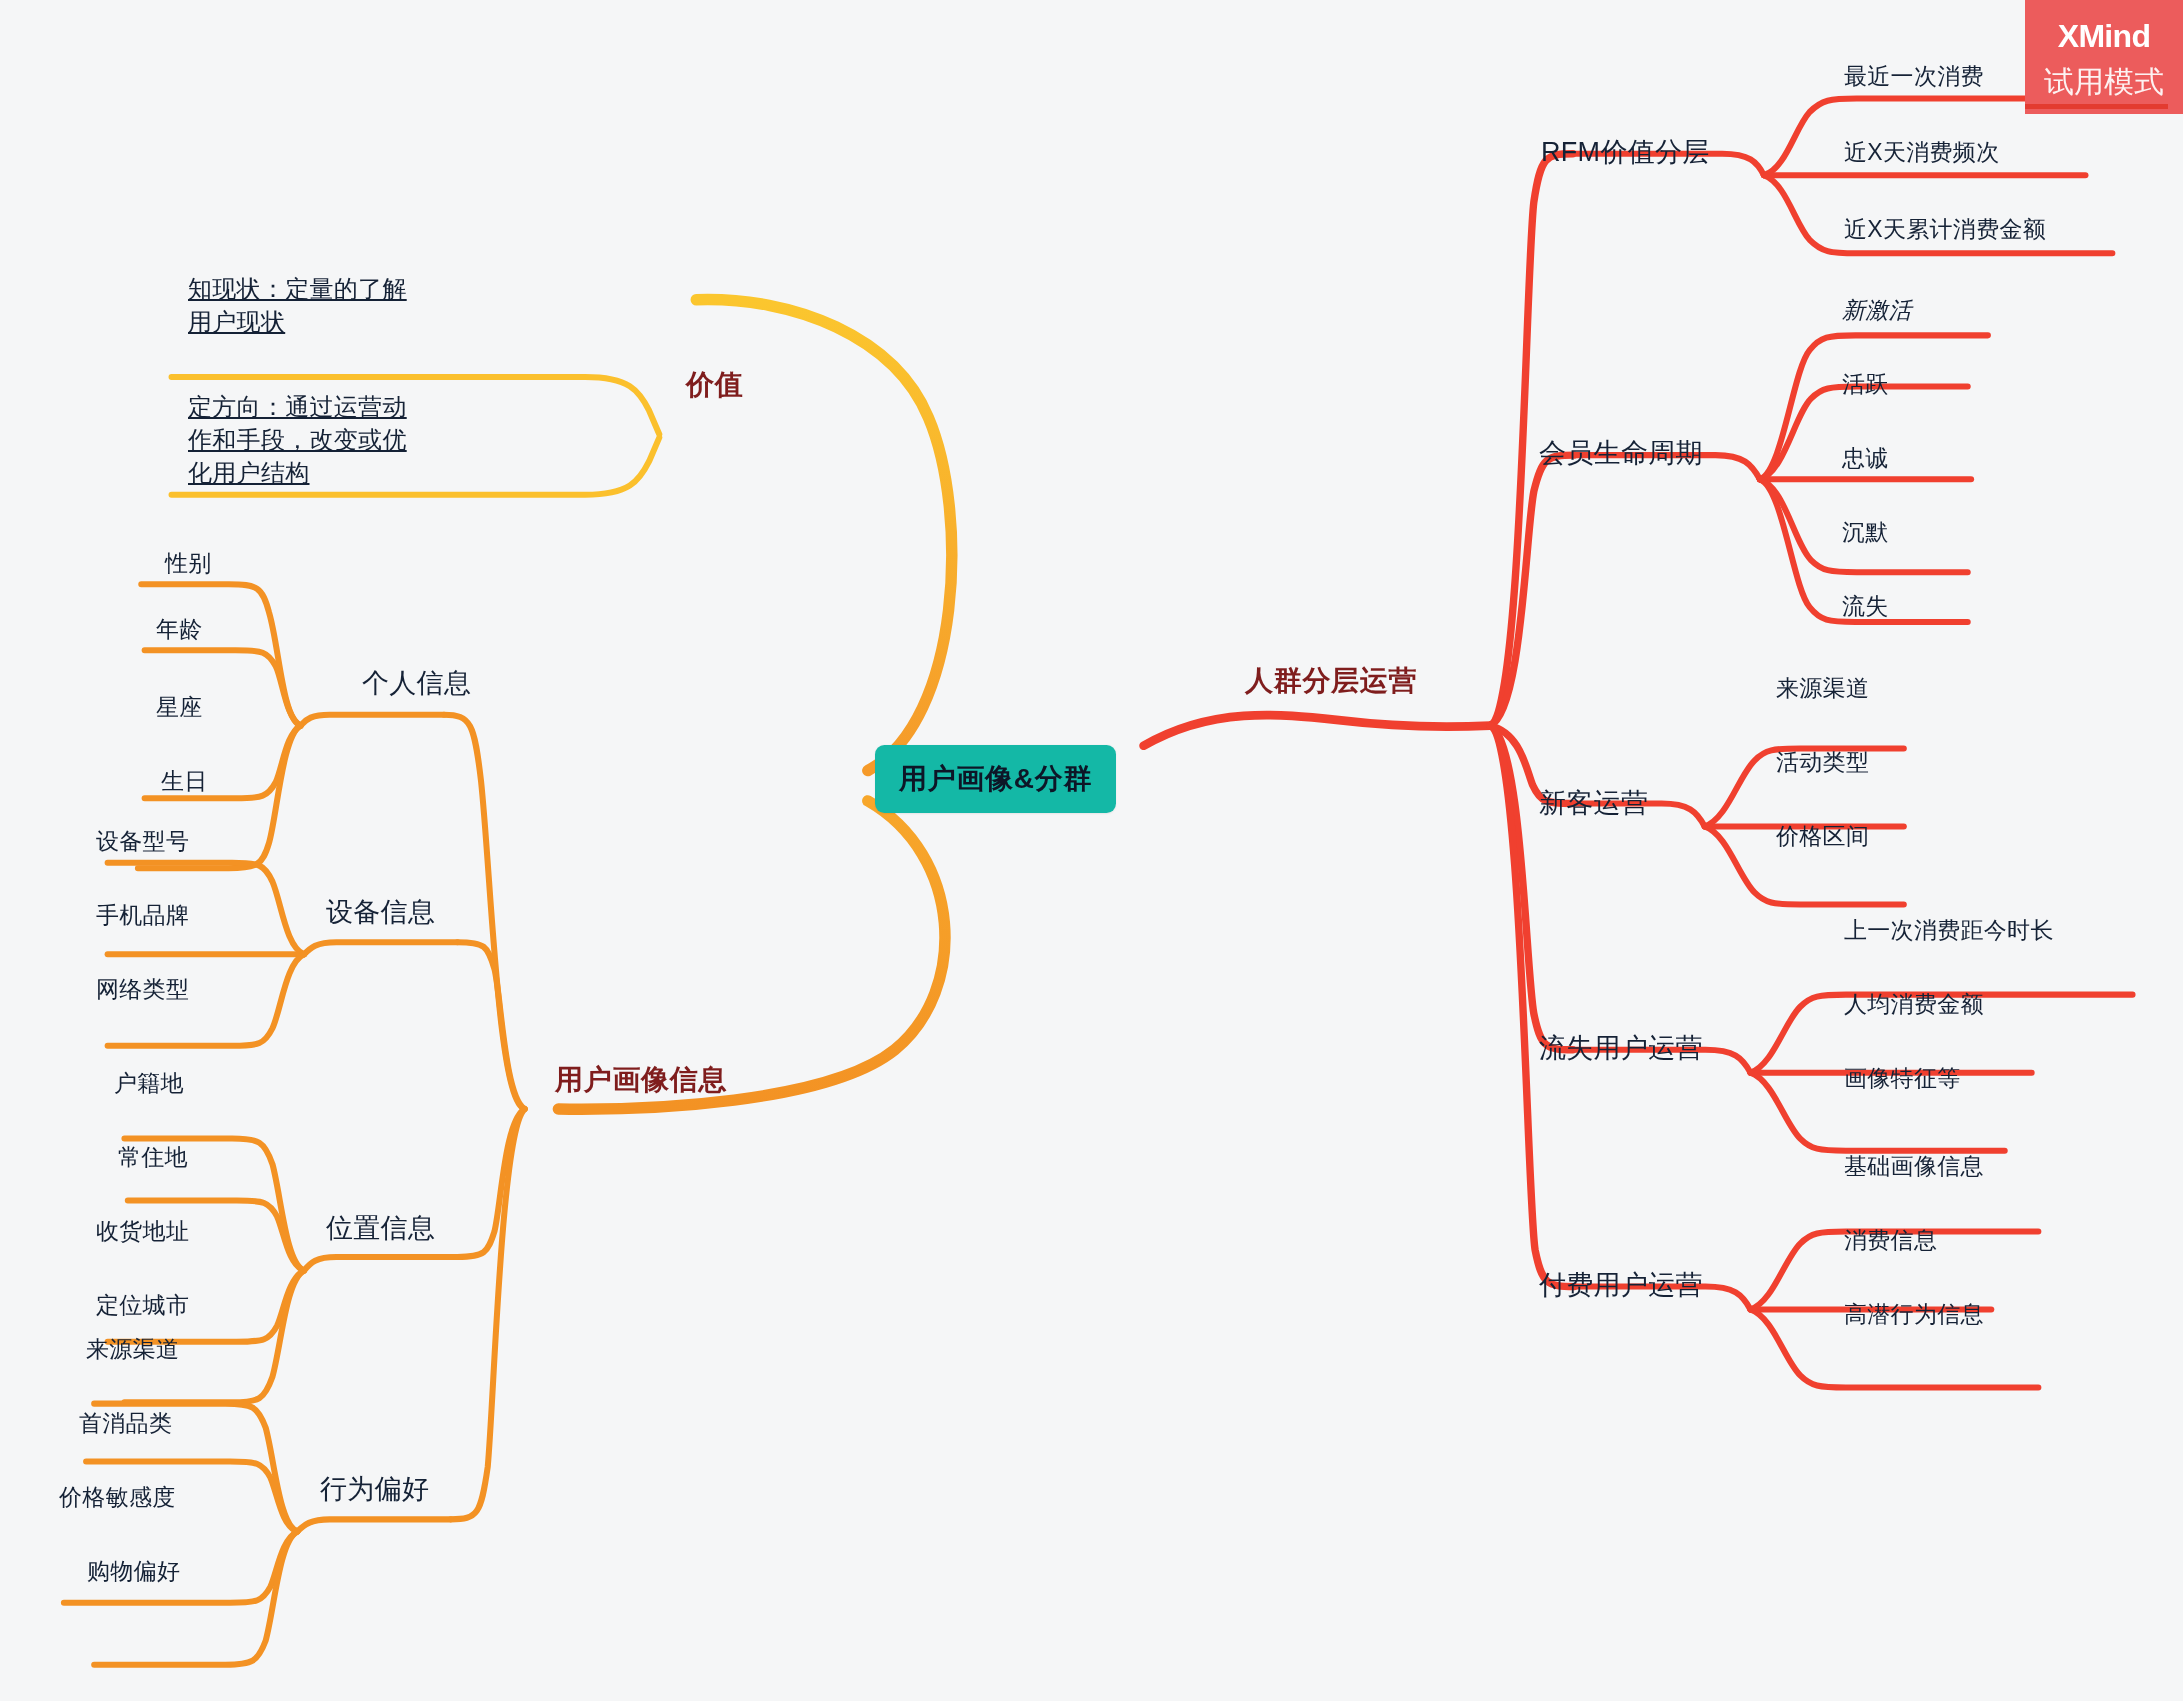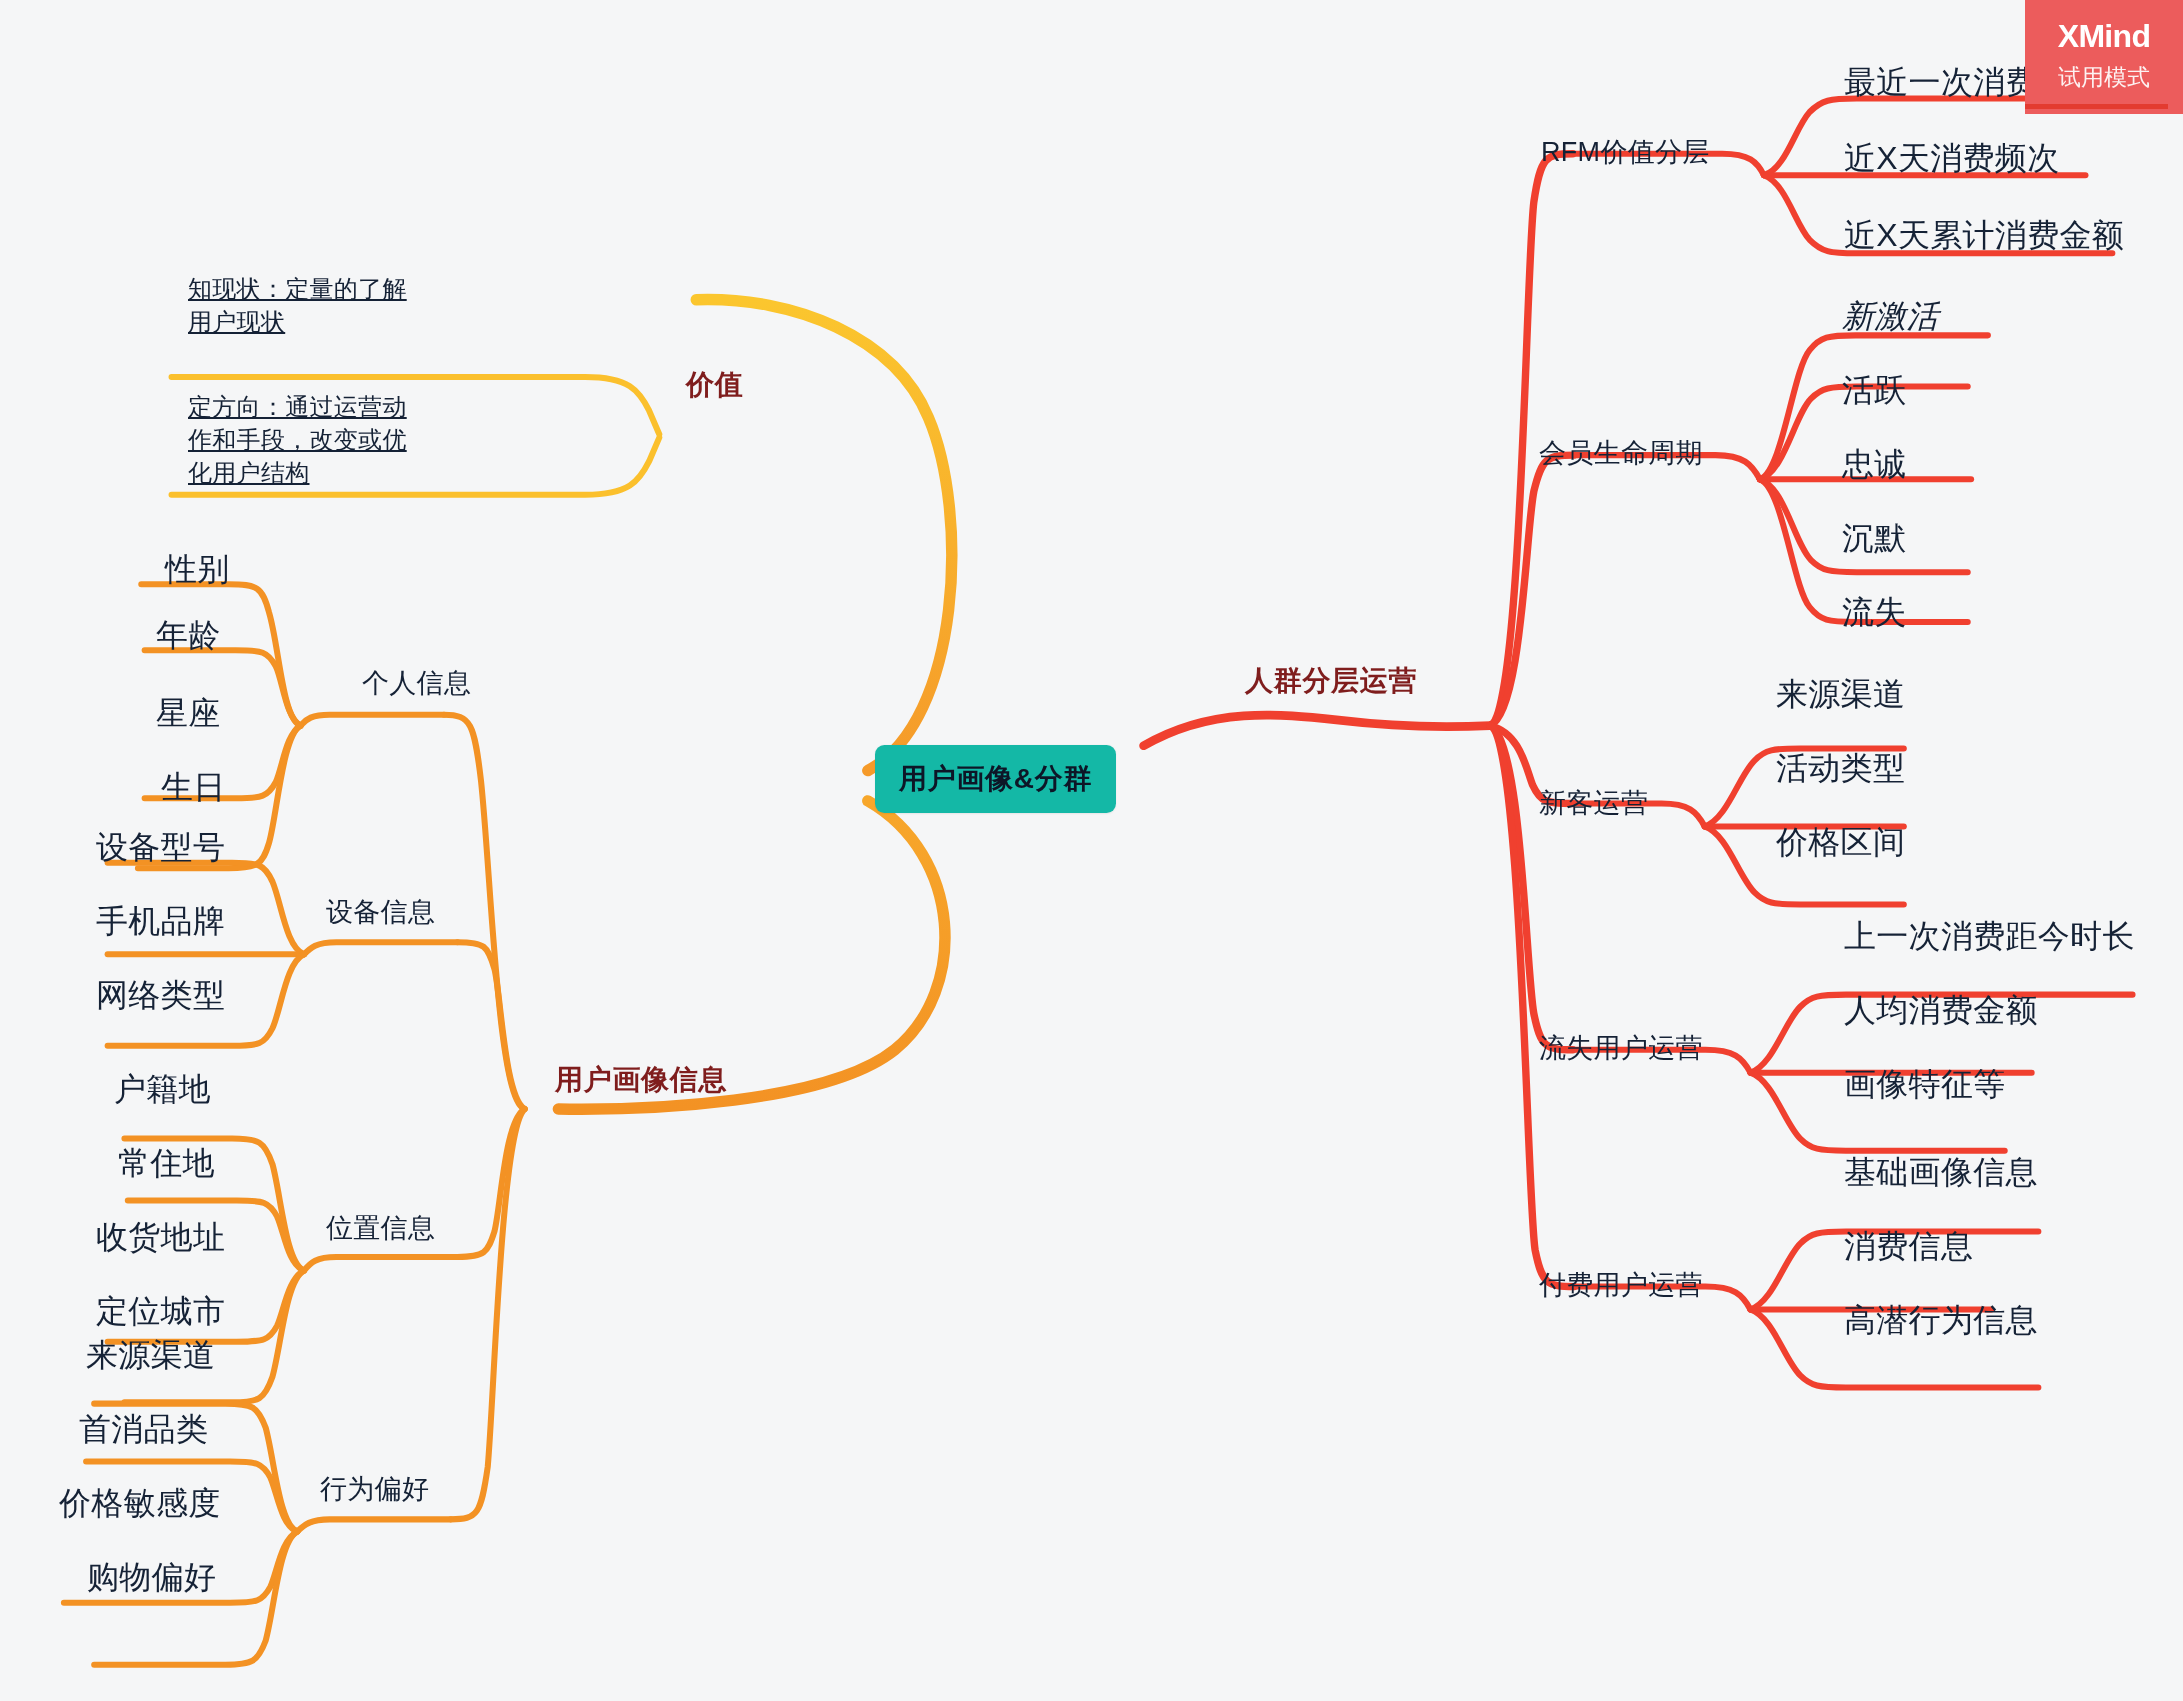--- a/index.html
+++ b/index.html
@@ -47,21 +47,21 @@
   
   .main-label {
     font-weight: bold;
     font-size: 28px;
     color: #7f1d1d;
     letter-spacing: 0.7px;
   }
   
   .lvl2 { font-size: 27px; }
   
-  .leaf { font-size: 32px; }
+  .leaf { font-size: 23px; }
 
   .value-sub {
     font-size: 24px;
     line-height: 1.38;
     width: 229px;
     white-space: normal;
     text-decoration: underline;
   }
 
   
@@ -83,21 +83,21 @@
     font-size: 32px;
     font-weight: bold;
     letter-spacing: -0.7px;
   }
   .xmind-badge .xm-sub {
     position: absolute;
     left: 0; right: 0;
     top: 62px;
     text-align: center;
     color: #ffffff;
-    font-size: 23px;
+    font-size: 30px;
     opacity: 0.92;
   }
   .xmind-badge .xm-bar {
     position: absolute;
     left: 0;
     bottom: 5.4px;
     width: 143px;
     height: 4.7px;
     background: #e33b30;
   }

